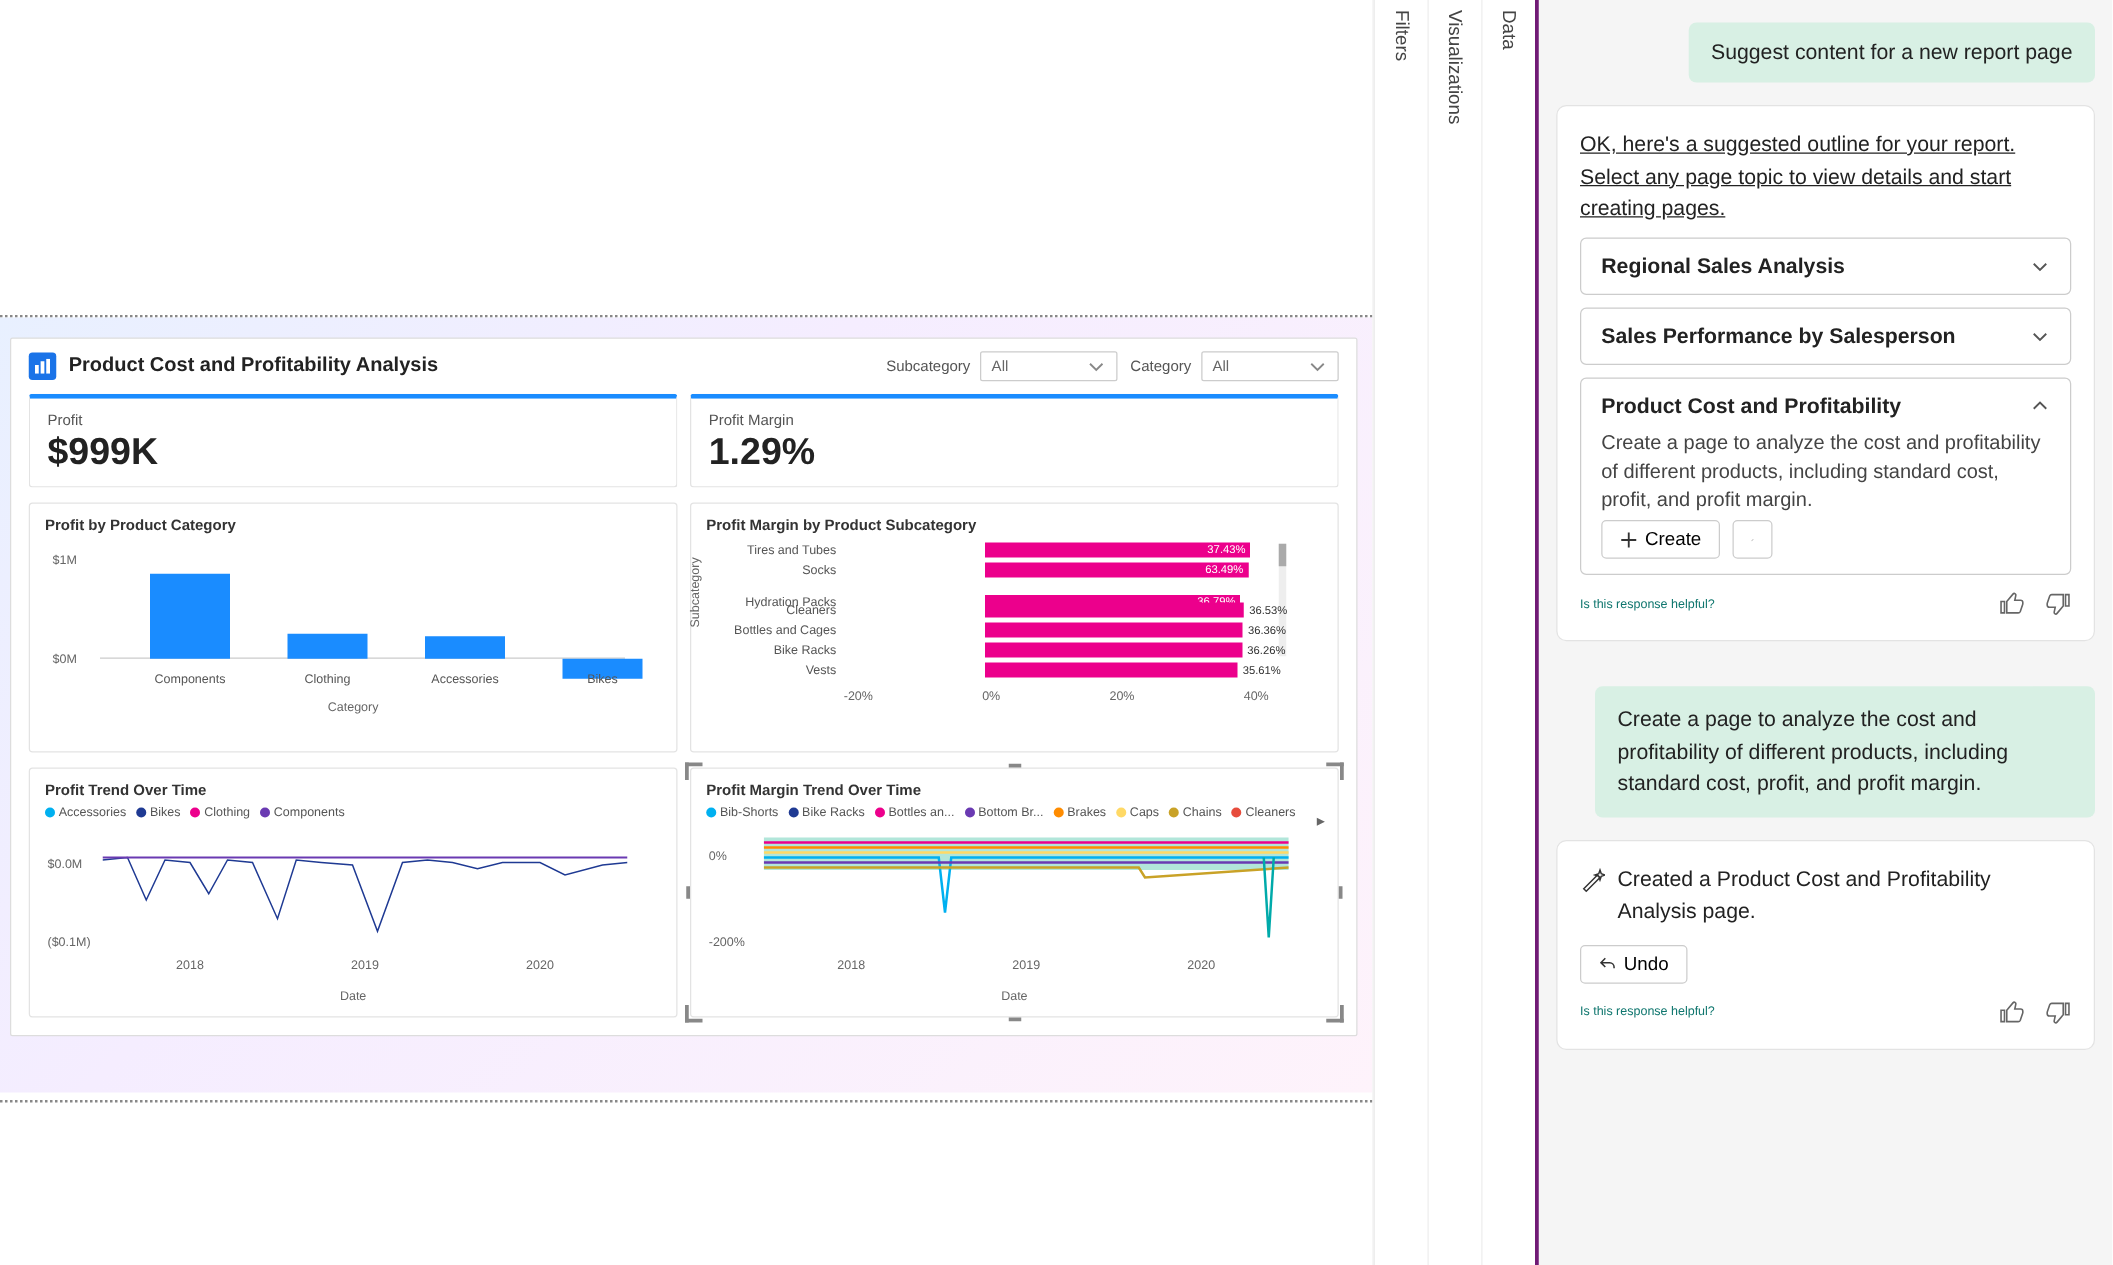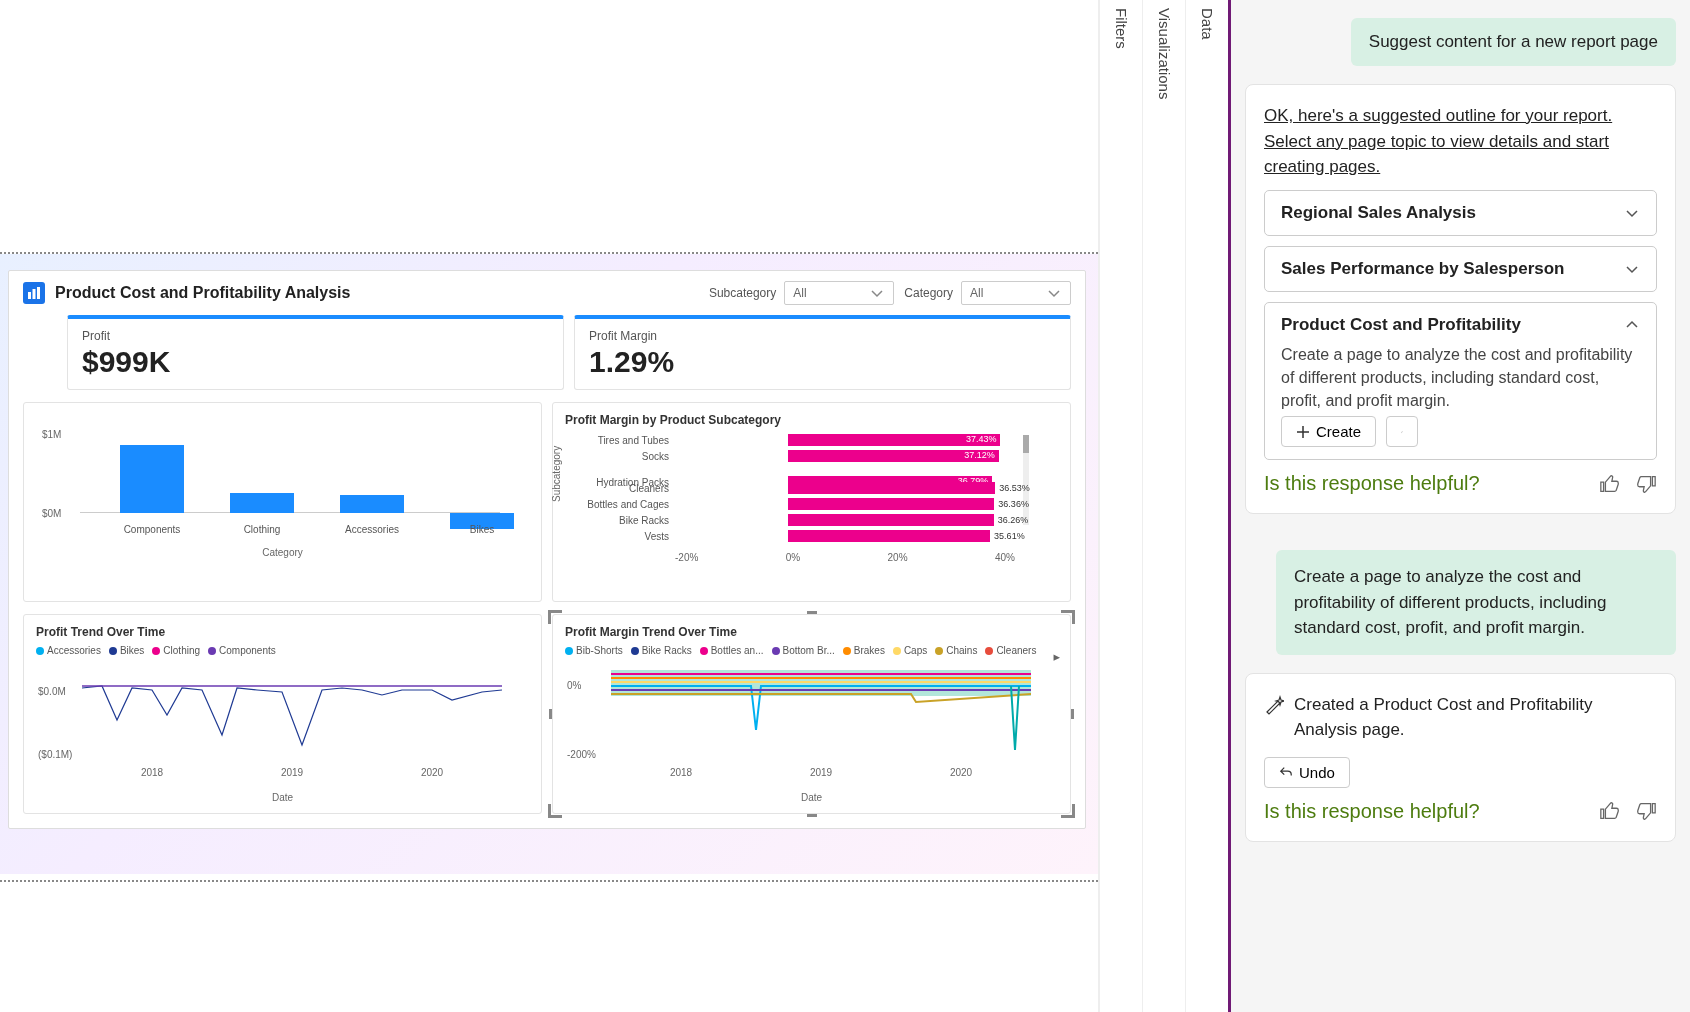--- a/index.html
+++ b/index.html
@@ -13,21 +13,21 @@
 
 .report-page { position: absolute; left: 8px; top: 270px; width: 1078px; background: #fff; border: 1px solid #ddd; border-radius: 2px; }
 .report-header { display: flex; align-items: center; padding: 10px 14px; gap: 10px; }
 .report-icon { width: 22px; height: 22px; background: #1a73e8; border-radius: 3px; display: flex; align-items: center; justify-content: center; color: #fff; }
 .report-title { font-size: 16px; font-weight: 600; color: #222; flex: 1; }
 .slicer-group { display: flex; align-items: center; gap: 8px; margin-left: auto; }
 .slicer-label { font-size: 12px; color: #555; }
 .slicer-box { display: flex; align-items: center; justify-content: space-between; border: 1px solid #ccc; border-radius: 2px; padding: 3px 8px; font-size: 12px; color: #666; width: 110px; }
 
 .report-body { padding: 0 14px 14px 14px; }
-.card-row { display: flex; gap: 10px; margin-left: 44px; }
+.card-row { display: flex; gap: 10px; }
 .card { flex: 1; background: #fff; border: 1px solid #e3e3e3; border-radius: 3px; border-top: 4px solid #1a8cff; padding: 10px 14px; }
 .card-label { font-size: 12px; color: #555; margin-bottom: 2px; }
 .card-value { font-size: 30px; font-weight: 600; color: #222; }
 
 .chart-row { display: flex; gap: 10px; margin-top: 12px; }
 .chart-card { flex: 1; background: #fff; border: 1px solid #e3e3e3; border-radius: 3px; padding: 10px 12px 6px 12px; position: relative; height: 200px; }
 .chart-title { font-size: 12px; font-weight: 600; color: #333; margin-bottom: 6px; }
 .axis-label-v { position: absolute; left: -2px; top: 50%; transform: rotate(-90deg); transform-origin: left top; font-size: 10px; color: #666; }
 .axis-label-h { text-align: center; font-size: 10px; color: #666; margin-top: 2px; }
 
@@ -74,21 +74,21 @@
 .chat-panel { position: absolute; right: 0; top: 0; width: 462px; height: 1012px; background: #f5f5f5; border-left: 3px solid #701a75; padding: 0 14px; overflow: hidden; }
 .chat-msg-user { background: #d8f0e4; border-radius: 6px; padding: 14px 18px; color: #222; font-size: 17px; margin-left: auto; max-width: 400px; margin-top: 18px; margin-bottom: 18px; text-align: left; }
 .chat-msg-assistant { background: #fff; border: 1px solid #e3e3e3; border-radius: 8px; padding: 18px; font-size: 17px; color: #222; margin-bottom: 18px; }
 .outline-item { border: 1px solid #ccc; border-radius: 5px; padding: 12px 16px; margin-top: 10px; font-size: 17px; font-weight: 600; display: flex; justify-content: space-between; align-items: center; cursor: pointer; }
 .outline-item.expanded { flex-direction: column; align-items: stretch; }
 .outline-item.expanded .outline-head { display: flex; justify-content: space-between; align-items: center; width: 100%; }
 .outline-desc { font-weight: 400; font-size: 16px; color: #444; margin-top: 8px; line-height: 1.45; }
 .outline-actions { display: flex; gap: 10px; margin-top: 4px; }
 .btn { display: flex; align-items: center; gap: 6px; border: 1px solid #ccc; border-radius: 4px; padding: 6px 14px; font-size: 15px; background: #fff; cursor: pointer; }
 .btn-icon { width: 32px; justify-content: center; }
-.feedback-row { display: flex; justify-content: space-between; align-items: center; font-size: 20px; color: #4d7c0f; margin-top: 12px; }
+.feedback-row { display: flex; justify-content: space-between; align-items: center; font-size: 10px; color: #0f766e; margin-top: 12px; }
 .feedback-icons { display: flex; gap: 14px; font-size: 18px; color: #666; }
 .thumb { width: 22px; height: 22px; cursor: pointer; }
 .created-row { display: flex; gap: 10px; align-items: flex-start; font-size: 17px; }
 .wand-icon { width: 20px; height: 20px; flex-shrink: 0; margin-top: 3px; }
 
 .chev { width: 16px; height: 16px; }
 </style>
 </head>
 <body>
 
@@ -136,20 +136,21 @@
         </div>
         <div class="card">
           <div class="card-label">Profit Margin</div>
           <div class="card-value">1.29%</div>
         </div>
       </div>
 
       <div class="chart-row">
 
         <div class="chart-card">
+          <div class="chart-title">Profit by Product Category</div>
           <div class="vbar-plot">
             <span class="vbar-ytick" style="top:4px;">$1M</span>
             <span class="vbar-ytick" style="bottom:26px;">$0M</span>
             <div class="vbar-baseline"></div>
             <div class="vbar" style="left:40px; height:68px;"></div>
             <div class="vbar" style="left:150px; height:20px;"></div>
             <div class="vbar" style="left:260px; height:18px;"></div>
             <div class="vbar" style="left:370px; height:16px; bottom:16px;"></div>
             <span class="vbar-cat" style="left:22px;">Components</span>
             <span class="vbar-cat" style="left:132px;">Clothing</span>
@@ -174,21 +175,21 @@
             </div>
           <div class="hbar-row" style="top: 0px;">
                 <span class="hbar-label">Tires and Tubes</span>
                 <div class="hbar-bar" style="margin-left: 113.333px; width: 212.103px; position: relative;">
                   <span class="hbar-val-in">37.43%</span>
                 </div>
               </div>
               <div class="hbar-row" style="top: 16px;">
                 <span class="hbar-label">Socks</span>
                 <div class="hbar-bar" style="margin-left: 113.333px; width: 210.347px; position: relative;">
-                  <span class="hbar-val-in">37.12%</span>
+                  <span class="hbar-val-in">63.49%</span>
                 </div>
               </div>
               <div class="hbar-row" style="top: 42px;">
                 <span class="hbar-label">Hydration Packs</span>
                 <div class="hbar-bar" style="margin-left: 113.333px; width: 204px; position: relative;">
                   <span class="hbar-val-in">36.79%</span>
                 </div>
               </div>
               <div class="hbar-row" style="top: 48px;">
                 <span class="hbar-label">Cleaners</span>

